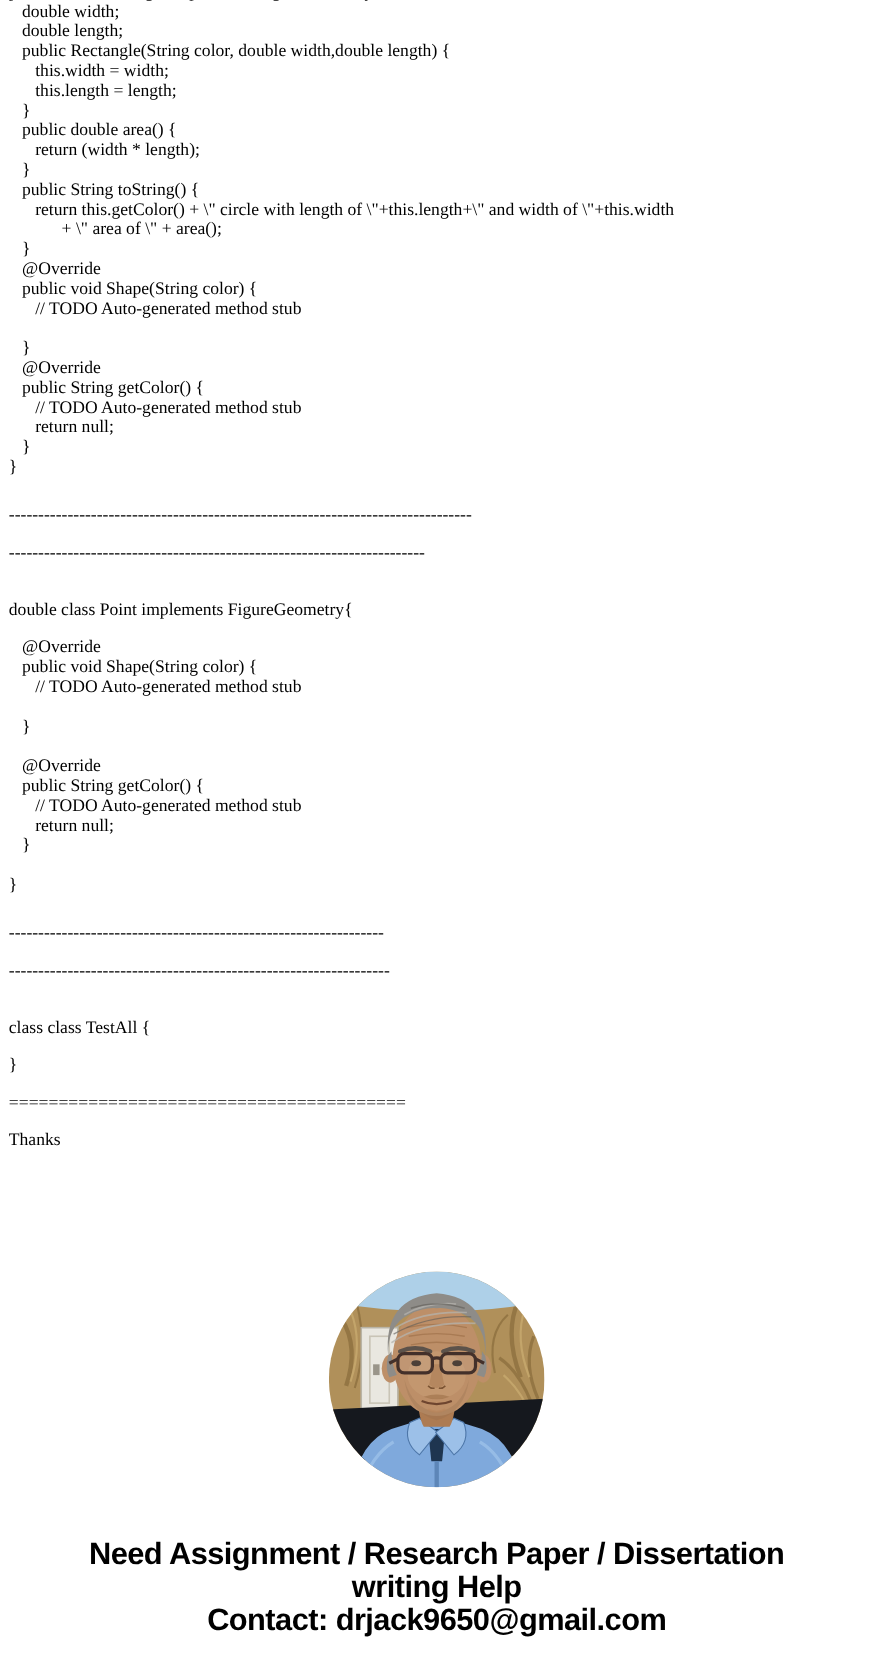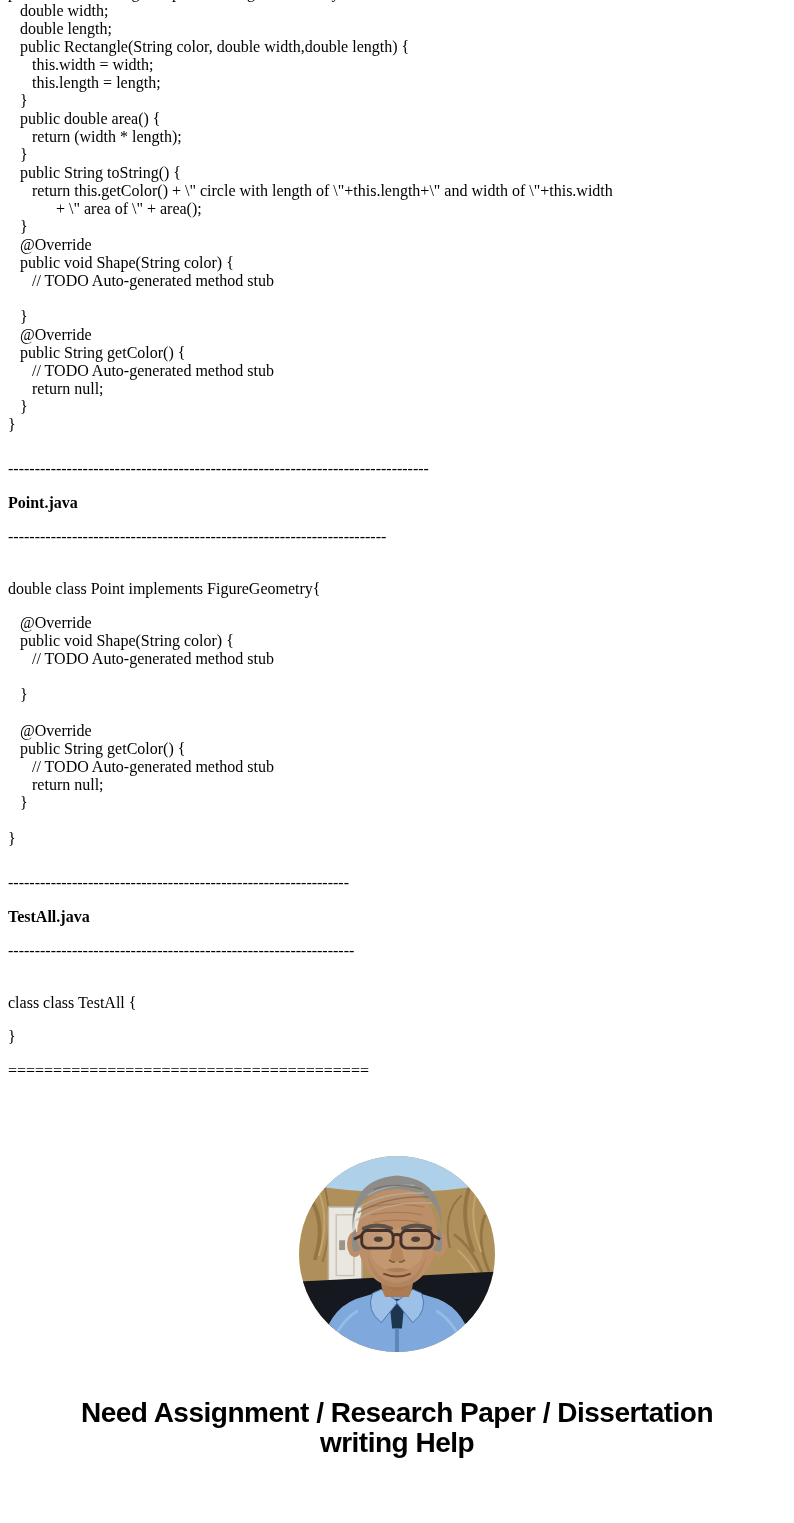--- a/index.html
+++ b/index.html
@@ -79,44 +79,43 @@
       // TODO Auto-generated method stub
 
    }
    @Override
    public String getColor() {
       // TODO Auto-generated method stub
       return null;
    }
 }</div>
       <div class="block divider">-------------------------------------------------------------------------------</div>
-      <div class="block heading">Point.java</div>
       <div class="block divider">-----------------------------------------------------------------------</div>
       <div class="block text">
 double class Point implements FigureGeometry{</div>
       <div class="block code">   @Override
    public void Shape(String color) {
       // TODO Auto-generated method stub
 
    }
 
    @Override
    public String getColor() {
       // TODO Auto-generated method stub
       return null;
    }
 
 }</div>
       <div class="block divider">----------------------------------------------------------------</div>
-      <div class="block heading">TestAll.java</div>
       <div class="block divider">-----------------------------------------------------------------</div>
       <div class="block text">
 class class TestAll {</div>
       <div class="block text">}</div>
       <div class="block divider">========================================</div>
+      <div class="block text">Thanks</div>
     </div>
 </div>
 
 <div class="avatar">
   <svg viewBox="0 0 200 200" aria-hidden="true">
 
     <rect x="0" y="0" width="200" height="200" fill="var(--wall)"></rect>
     <g stroke="var(--wall-dark)" fill="none" opacity="0.55">
       <path d="M12,44 q16,26 4,62" stroke-width="4"></path>
       <path d="M26,30 q10,40 -2,78" stroke-width="2"></path>
@@ -195,13 +194,14 @@
       <rect x="104" y="76" width="32" height="18" rx="6" fill="#d8cfc4" fill-opacity="0.12"></rect>
       <path d="M96,81 Q100,79 104,81"></path>
       <path d="M64,81 L56,85 M136,81 L144,85"></path>
     </g>
   </svg>
 </div>
 
 <div class="footer">
   <div class="footer-title">Need Assignment / Research Paper / Dissertation
 writing Help</div>
+  <div class="footer-contact">Contact: drjack9650@gmail.com</div>
 </div>
 
 </body></html>

